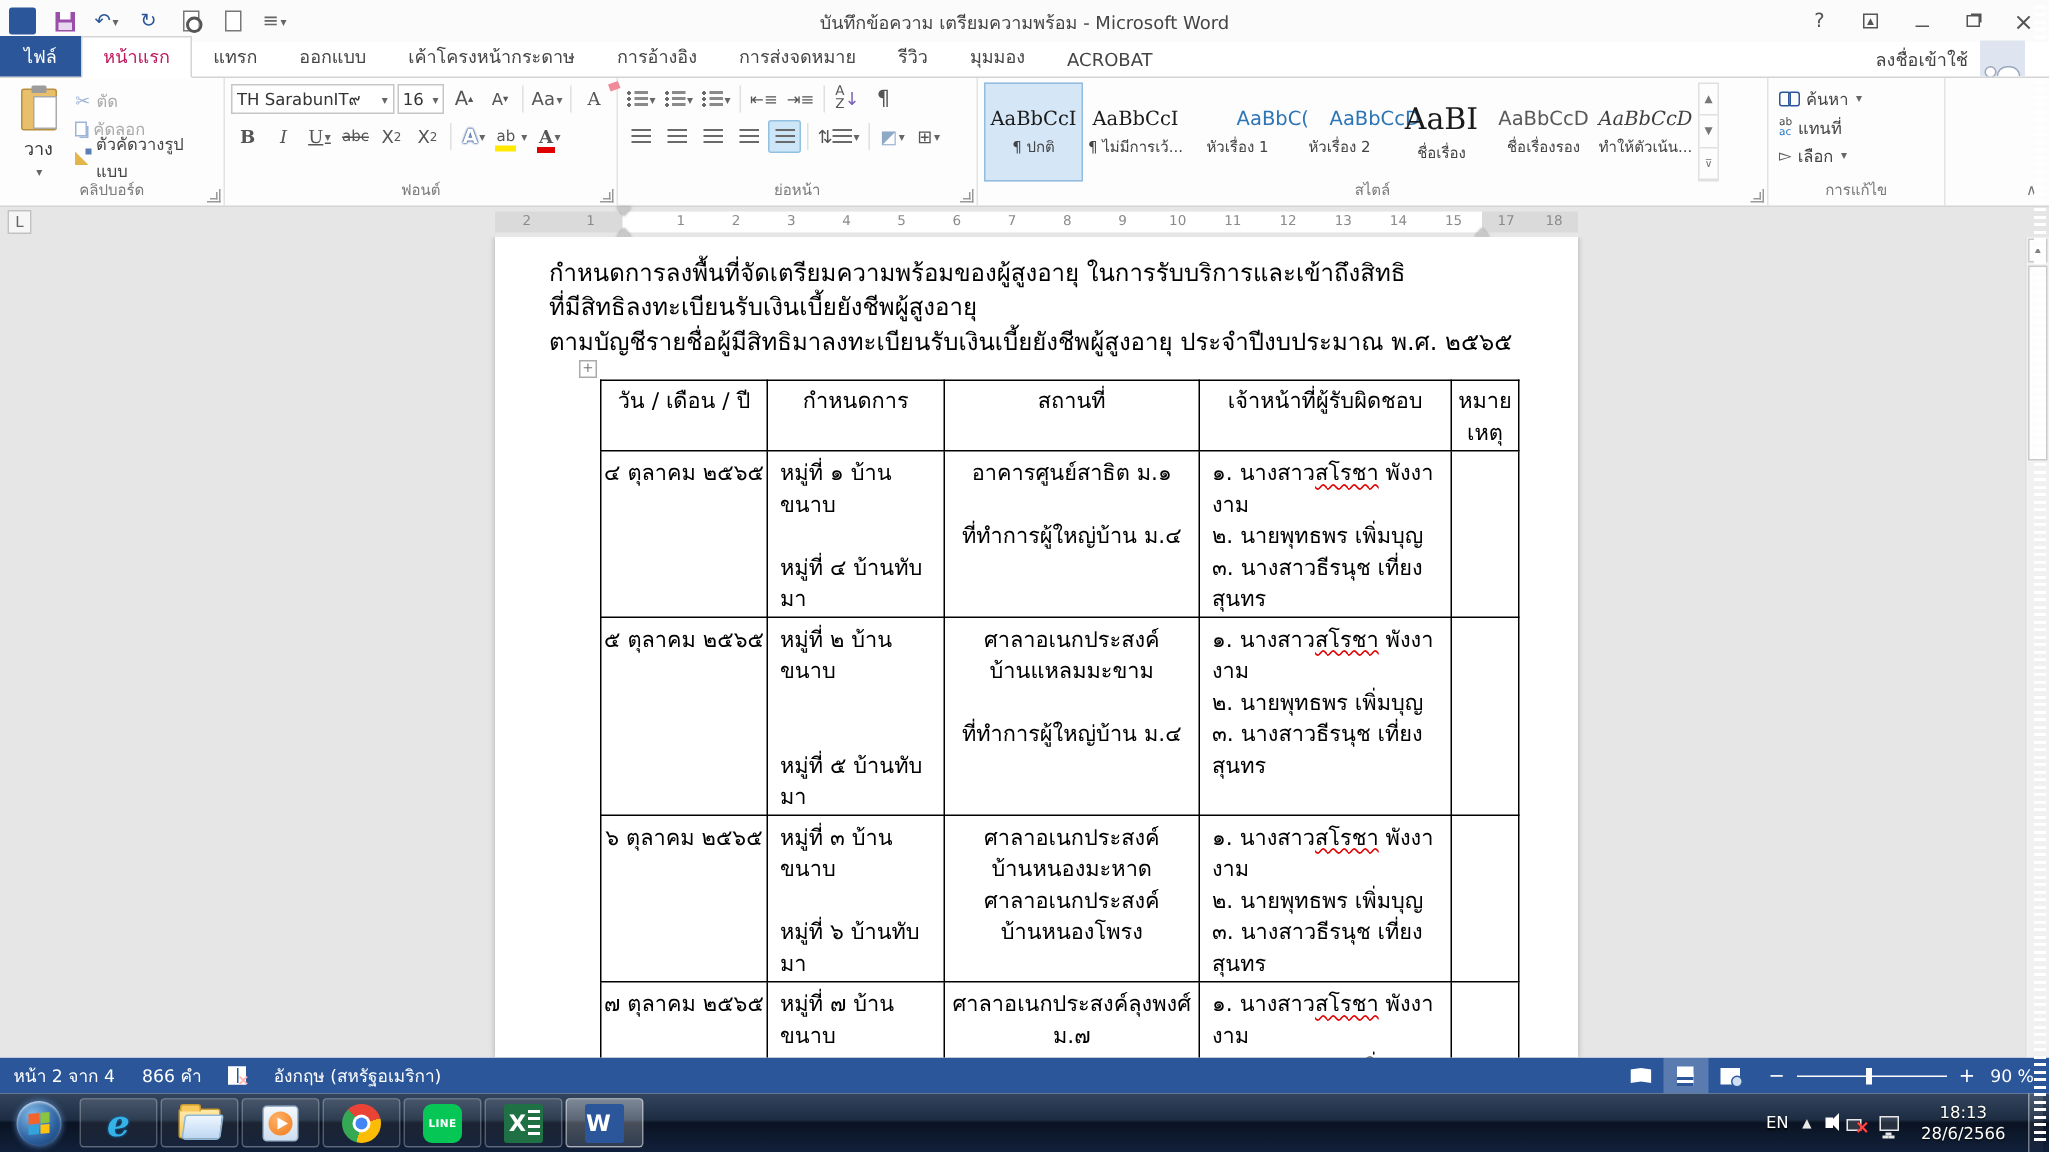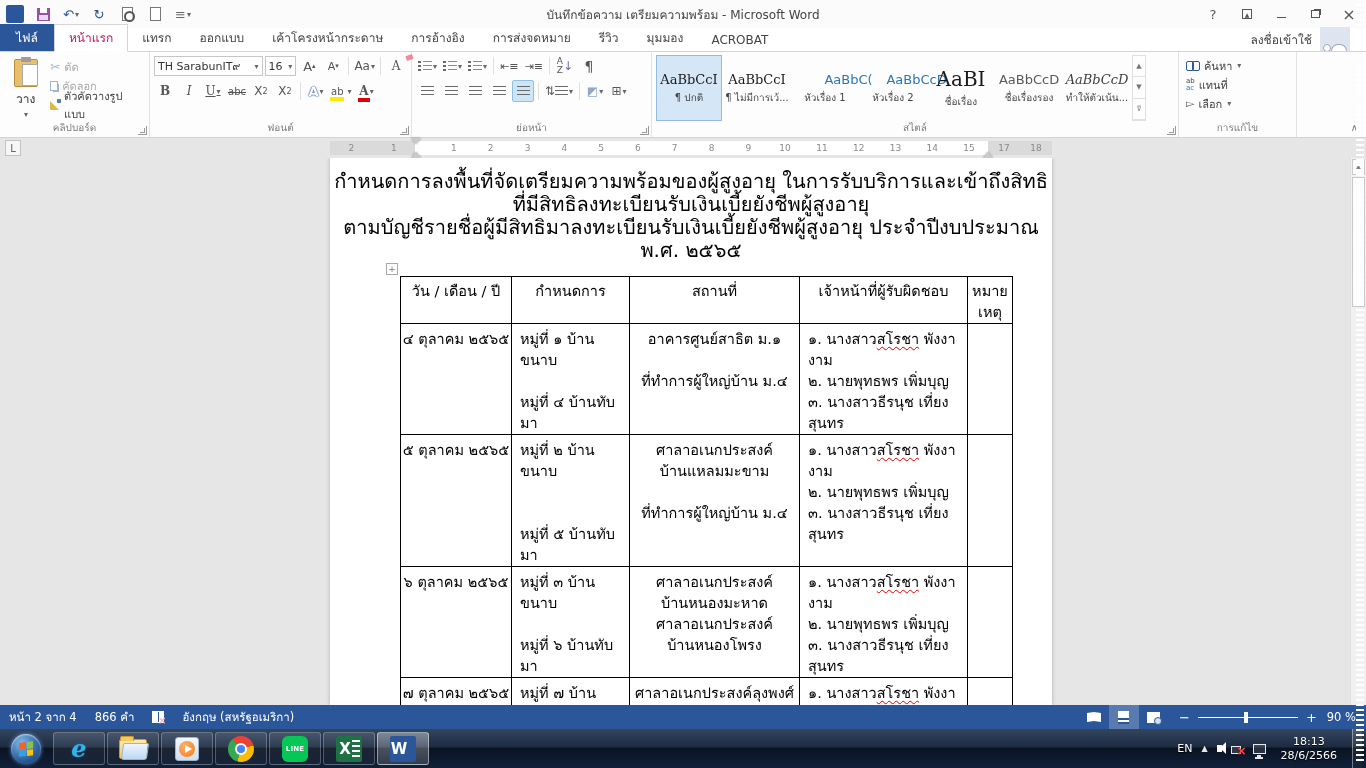--- a/index.html
+++ b/index.html
@@ -131,21 +131,21 @@
   .rm span { width:36.8px; text-align:center; line-height:14px; }
   .rr { left:658px; width:64px; display:flex; justify-content:space-around; }
   .marker { position:absolute; width:0; height:0; }
   .mk-first { left:81px; top:-3px; border-left:5px solid transparent; border-right:5px solid transparent; border-top:6px solid #c9c9c9; filter:drop-shadow(0 0 1px #8f8f8f); }
   .mk-hang { left:81px; bottom:-3px; border-left:5px solid transparent; border-right:5px solid transparent; border-bottom:6px solid #c9c9c9; filter:drop-shadow(0 0 1px #8f8f8f); }
   .mk-right { left:653px; bottom:-3px; border-left:5px solid transparent; border-right:5px solid transparent; border-bottom:6px solid #c9c9c9; filter:drop-shadow(0 0 1px #8f8f8f); }
 
   
   .docarea { flex:1; background:#e6e6e6; position:relative; overflow:hidden; }
   .page { position:absolute; left:330px; top:0; width:722px; height:100%; background:#fff; box-shadow:0 0 4px rgba(0,0,0,.25); padding-top:12px; }
-  .doc-title { text-align:center; font-size:20px; line-height:23px; color:#000; }
+  .doc-title { text-align:left; font-size:16px; line-height:23px; color:#000;margin-left:36px; }
   .tablewrap { position:relative; margin:14px 0 0 70px; }
   .thandle { position:absolute; left:-14px; top:-13px; width:12px; height:12px; border:1px solid #aaa; background:#fff; color:#777; font-size:9px; line-height:10px; text-align:center; }
   table.doc { border-collapse:collapse; table-layout:fixed; width:612px; color:#000; }
   table.doc td,table.doc th { border:1px solid #000; vertical-align:top; font-weight:normal; font-size:14.5px; line-height:21px; overflow:hidden; }
   col.c1{width:111px;} col.c2{width:118px;} col.c3{width:170px;} col.c4{width:168px;} col.c5{width:45px;}
   tr.hdr th { height:45px; text-align:center; padding-top:4px; }
   th.note-h { overflow-wrap:anywhere; padding:4px 2px 0 2px; line-height:20px; }
   .c-date { text-align:center; padding-top:5px; }
   .c-sched { font-weight:bold; padding:5px 6px 0 8px; white-space:pre-line; }
   .c-place { text-align:center; padding:5px 2px 0 2px; white-space:pre-line; }

